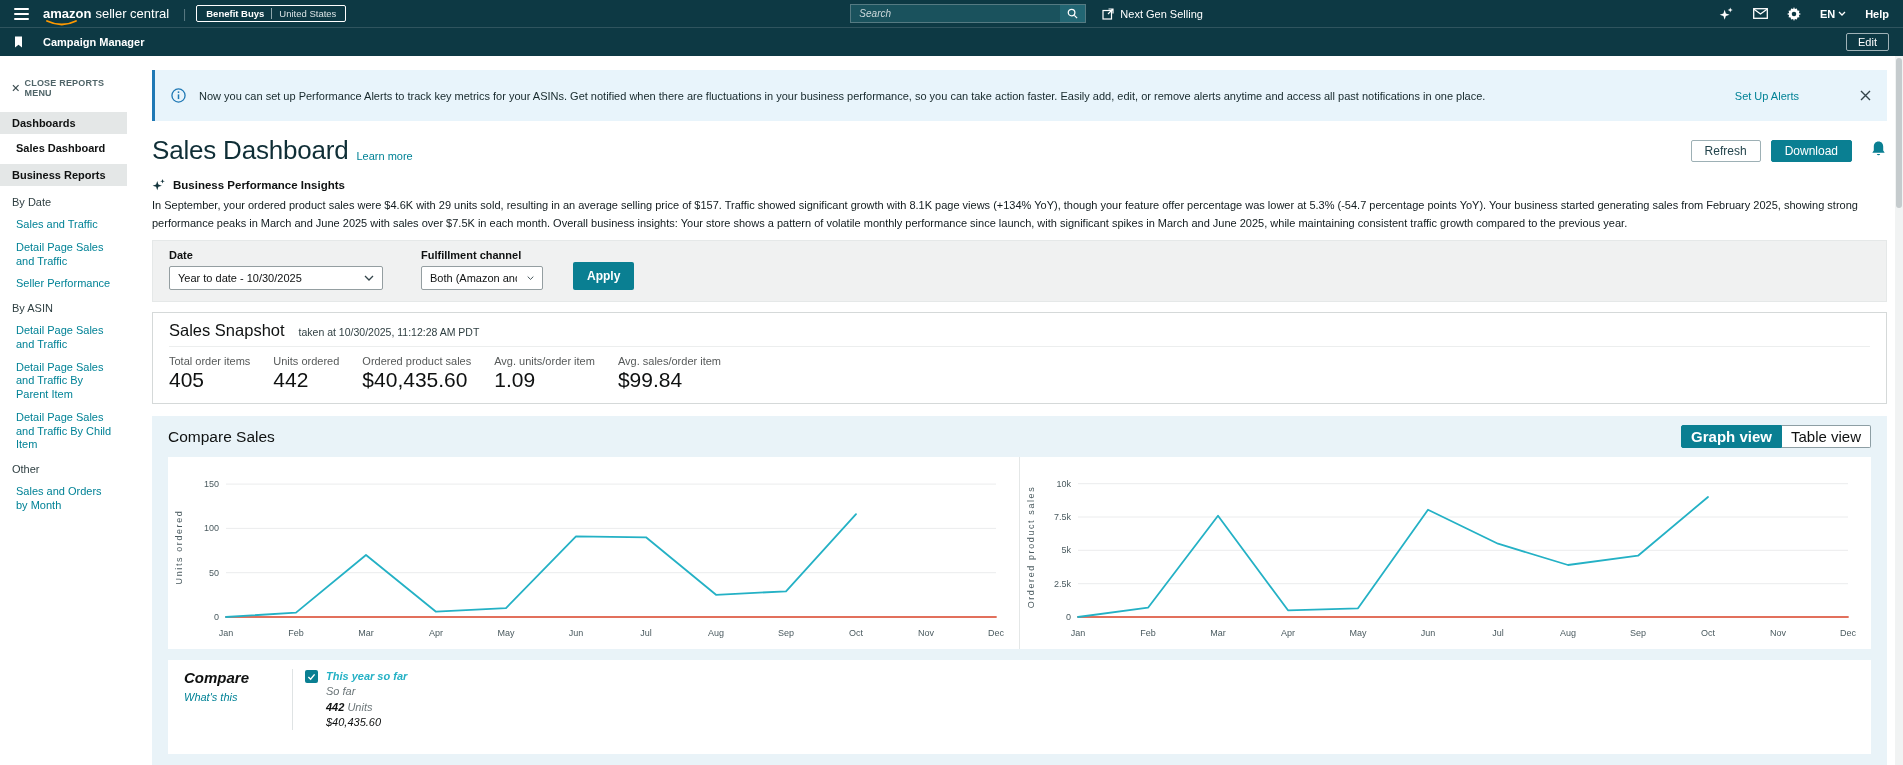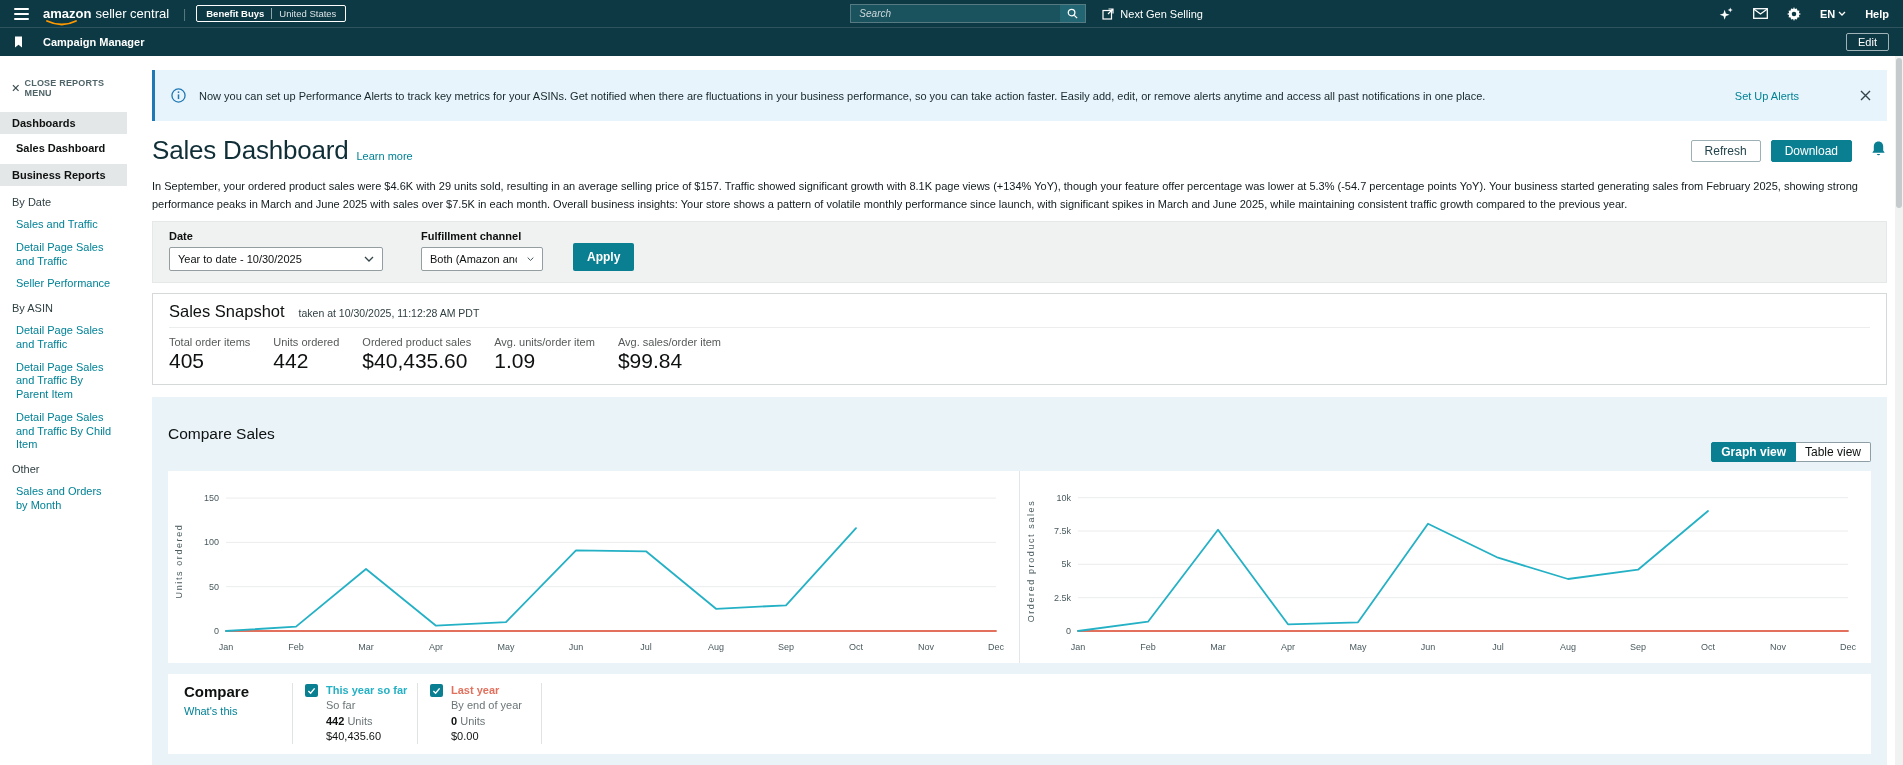--- a/index.html
+++ b/index.html
@@ -100,27 +100,27 @@
   .snap-taken { font-size:10.5px; color:#2f3f42; }
   .stats { display:flex; gap:23px; margin-top:8px; }
   .stat .slabel { font-size:11px; color:#565959; }
   .stat .svalue { font-size:21px; color:#0f1111; margin-top:1px; }
 
   
   .compare { margin-top:12px; background:#e9f3f8; padding:9px 16px 12px; }
   .cmp-head { display:flex; align-items:center; }
   .cmp-title { font-size:15.5px; color:#0f1111; font-weight:500; }
   .viewtoggle { margin-left:auto; display:flex; }
-  .vbtn { font-size:12px; padding:2px 9px; cursor:pointer; border:1px solid #8d9ea4; font-family:inherit;margin-top:36px; }
+  .vbtn { font-size:15px; padding:2px 9px; cursor:pointer; border:1px solid #8d9ea4; font-family:inherit; }
   .vbtn.sel { background:#0a7f92; border-color:#0a7f92; color:#fff; font-weight:bold; border-radius:2px 0 0 2px; }
   .vbtn.unsel { background:#fff; color:#0f1111; border-left:none; border-radius:0 2px 2px 0; }
   .charts { margin-top:9px; background:#fff; display:flex; }
   .chart-half { flex:1; padding:8px 4px 2px; }
   .chart-half.first { border-right:1px solid #e4e7e7; }
-  .legendcard { margin-top:11px; background:#fff; display:flex; padding:9px 0 10px; }
+  .legendcard { margin-top:11px; background:#fff; display:flex; padding:9px 0 24px;font-style:italic; }
   .leg-left { width:124px; padding-left:16px; }
   .leg-title { font-size:15px; font-weight:bold; }
   .leg-whats { font-size:11px; color:#008296; margin-top:5px; cursor:pointer; }
   .leg-item { width:125px; border-left:1px solid #dfe3e4; padding-left:12px; display:flex; gap:8px; }
   .leg-item.last { border-right:1px solid #dfe3e4; }
   .checkbox { width:13px; height:13px; background:#0a7f92; border-radius:2px; flex-shrink:0;
     display:flex; align-items:center; justify-content:center; margin-top:1px; cursor:pointer; }
   .leg-lines { font-size:11px; line-height:1.38; }
   .leg-label { font-weight:bold; }
   .leg-sub { color:#6b7578; }
@@ -267,20 +267,27 @@
         <span class="bellic">
           <svg width="17" height="18" viewBox="0 0 17 18">
               <path d="M8.5 1.5 C5.5 1.5 3.8 3.8 3.8 6.5 V10.5 L2.3 12.8 H14.7 L13.2 10.5 V6.5 C13.2 3.8 11.5 1.5 8.5 1.5 Z" fill="#0a7f92"></path>
               <path d="M6.8 14 a1.8 1.8 0 0 0 3.4 0 Z" fill="#0a7f92"></path>
             </svg>
         </span>
       </div>
     </div>
 
     <div class="insights">
+      <div class="ins-title">
+        <svg width="14" height="14" viewBox="0 0 16 15">
+            <path d="M6 3 L7.3 7 L11.3 8.3 L7.3 9.6 L6 13.6 L4.7 9.6 L0.7 8.3 L4.7 7 Z" fill="#14353d"></path>
+            <path d="M12 0.5 L12.7 2.5 L14.7 3.2 L12.7 3.9 L12 5.9 L11.3 3.9 L9.3 3.2 L11.3 2.5 Z" fill="#14353d"></path>
+          </svg>
+        <span>Business Performance Insights</span>
+      </div>
       <div class="ins-body">In September, your ordered product sales were $4.6K with 29 units sold, resulting in an average selling price of $157. Traffic showed significant growth with 8.1K page views (+134% YoY), though your feature offer percentage was lower at 5.3% (-54.7 percentage points YoY). Your business started generating sales from February 2025, showing strong performance peaks in March and June 2025 with sales over $7.5K in each month. Overall business insights: Your store shows a pattern of volatile monthly performance since launch, with significant spikes in March and June 2025, while maintaining consistent traffic growth compared to the previous year.</div>
     </div>
 
     <div class="filterbar">
       <div class="fgroup">
         <div class="flabel">Date</div>
         <div class="selectbox sel-date">
           <span>Year to date - 10/30/2025</span>
           <svg width="10" height="6" viewBox="0 0 10 6">
               <path d="M1 1 L5 5 L9 1" stroke="#33444a" stroke-width="1.3" fill="none"></path>
@@ -402,33 +409,20 @@
                   <path d="M1.5 4.5 L4 7 L8.5 1.5" stroke="#fff" stroke-width="1.6" fill="none"></path>
                 </svg>
               </div>
               <div class="leg-lines">
                 <div class="leg-label" style="color:#24b1c5">This year so far</div>
                 <div class="leg-sub">So far</div>
                 <div class="leg-units"><b>442</b> <span>Units</span></div>
                 <div class="leg-amount">$40,435.60</div>
               </div>
             </div>
-            <div class="leg-item last">
-              <div class="checkbox">
-                <svg width="9" height="8" viewBox="0 0 10 9">
-                  <path d="M1.5 4.5 L4 7 L8.5 1.5" stroke="#fff" stroke-width="1.6" fill="none"></path>
-                </svg>
-              </div>
-              <div class="leg-lines">
-                <div class="leg-label" style="color:#e2705c">Last year</div>
-                <div class="leg-sub">By end of year</div>
-                <div class="leg-units"><b>0</b> <span>Units</span></div>
-                <div class="leg-amount">$0.00</div>
-              </div>
-            </div>
           </div>
       </div>
     </div>
 
   </div>
 </div>
 
 <div class="scrollbar">
     <div class="scrollthumb"></div>
   </div>

